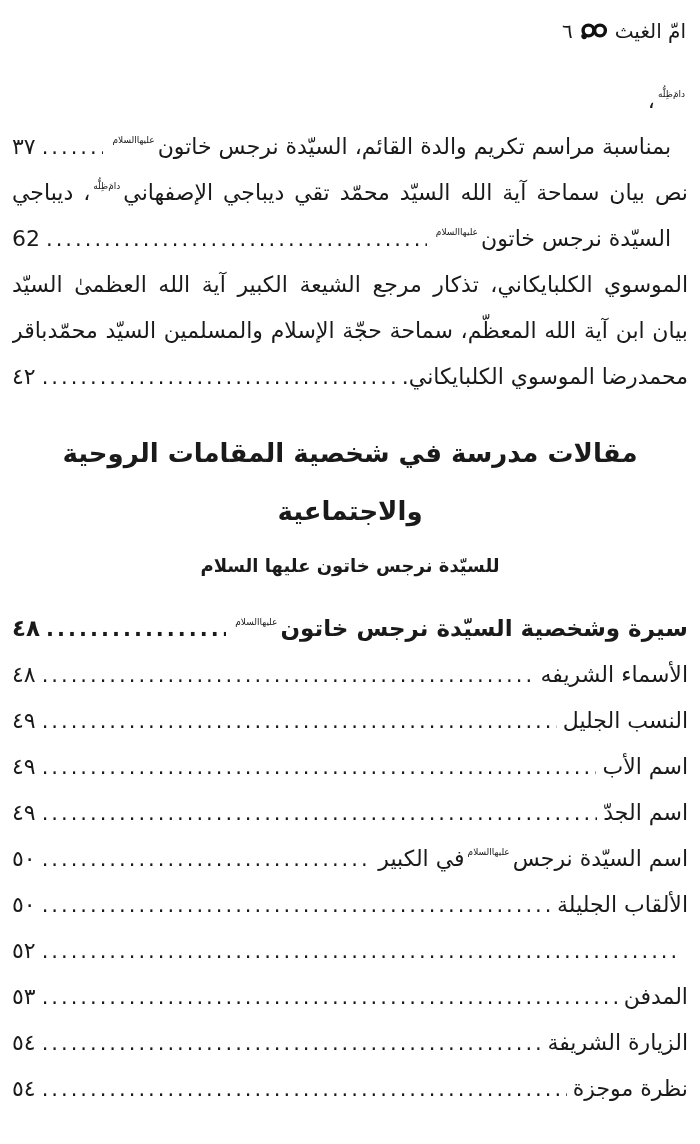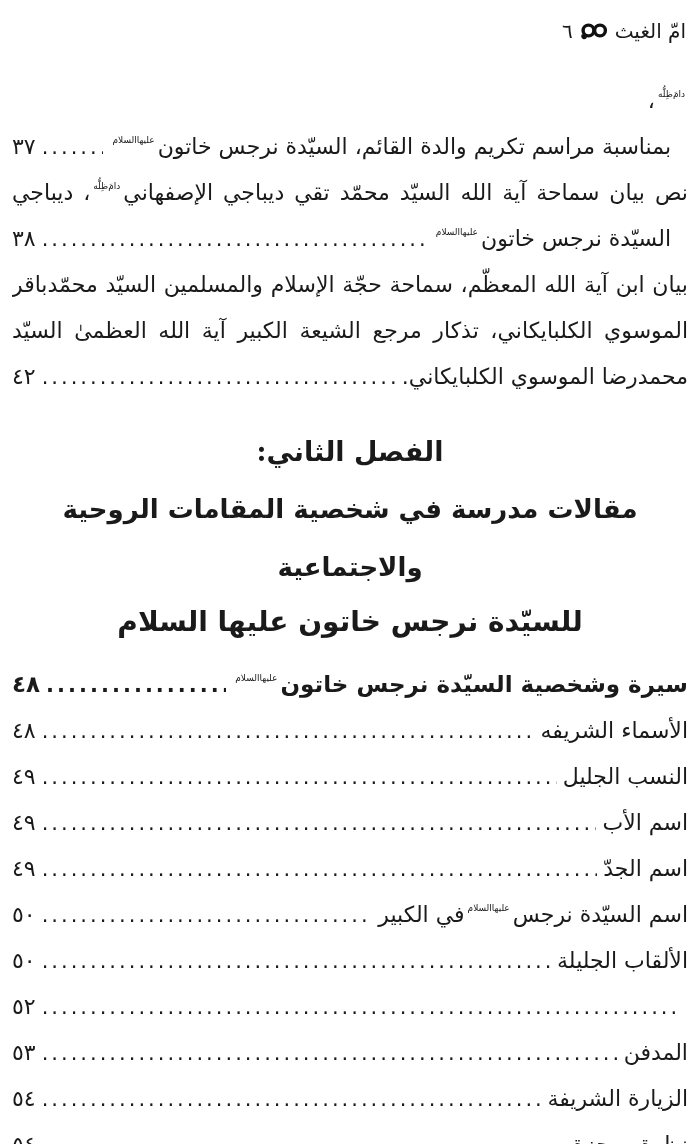--- a/index.html
+++ b/index.html
@@ -39,21 +39,21 @@
     font-size:9px;line-height:1.1;vertical-align:middle;
     position:relative;top:-7px;margin:0 3px;font-weight:400;
   }
   .hon i{font-style:normal;}
 
   
   .chapter-heading{margin-top:24px;text-align:center;font-weight:700;
     font-family:"DejaVu Serif","DejaVu Sans",serif;}
   .chapter-heading .h1{font-size:27px;line-height:56px;}
   .chapter-heading .h2{font-size:26px;line-height:58px;}
-  .chapter-heading .h3{font-size:28px;line-height:52px;}
+  .chapter-heading .h3{font-size:18px;line-height:52px;}
 
   
   .toc-rows{margin-top:14px;font-size:22px;}
   .row{display:flex;align-items:baseline;line-height:45px;}
   .row .t{white-space:nowrap;}
   .row.bold{font-weight:700;font-size:23px;}
 </style>
 </head>
 <body>
 
@@ -92,38 +92,37 @@
       <div class="line full"><span>نص بيان سماحة آية الله السيّد محمّد تقي ديباجي الإصفهاني</span><span class="hon">
             <i>دامَ</i>
             <i>ظِلُّه</i>
           </span><span>، ديباجي</span></div>
       <div class="line last ind">
         <span class="t"><span>السيّدة نرجس خاتون</span><span class="hon">
               <i>عليها</i>
               <i>السلام</i>
             </span></span>
         <span class="dots">..........................................................................................................................................</span>
-        <span class="num">٣٨</span>
+        <span class="num">62</span>
       </div>
     </div>
 
     <div class="entry">
+      <div class="line full">الموسوي الكلبايكاني، تذكار مرجع الشيعة الكبير آية الله العظمىٰ السيّد</div>
       <div class="line full">بيان ابن آية الله المعظّم، سماحة حجّة الإسلام والمسلمين السيّد محمّدباقر</div>
-      <div class="line full">الموسوي الكلبايكاني، تذكار مرجع الشيعة الكبير آية الله العظمىٰ السيّد</div>
       <div class="line last">
         <span class="t">محمدرضا الموسوي الكلبايكاني.</span>
         <span class="dots">..........................................................................................................................................</span>
         <span class="num">٤٢</span>
       </div>
     </div>
 
   </section>
 
   <section class="chapter-heading">
-    <div class="h1">الفصل الثاني:</div>
     <div class="h2">مقالات مدرسة في شخصية المقامات الروحية والاجتماعية</div>
     <div class="h3">للسيّدة نرجس خاتون عليها السلام</div>
   </section>
 
   <section class="toc-rows">
 
     <div class="row bold">
       <span class="t"><span>سيرة وشخصية السيّدة نرجس خاتون</span><span class="hon">
             <i>عليها</i>
             <i>السلام</i>

